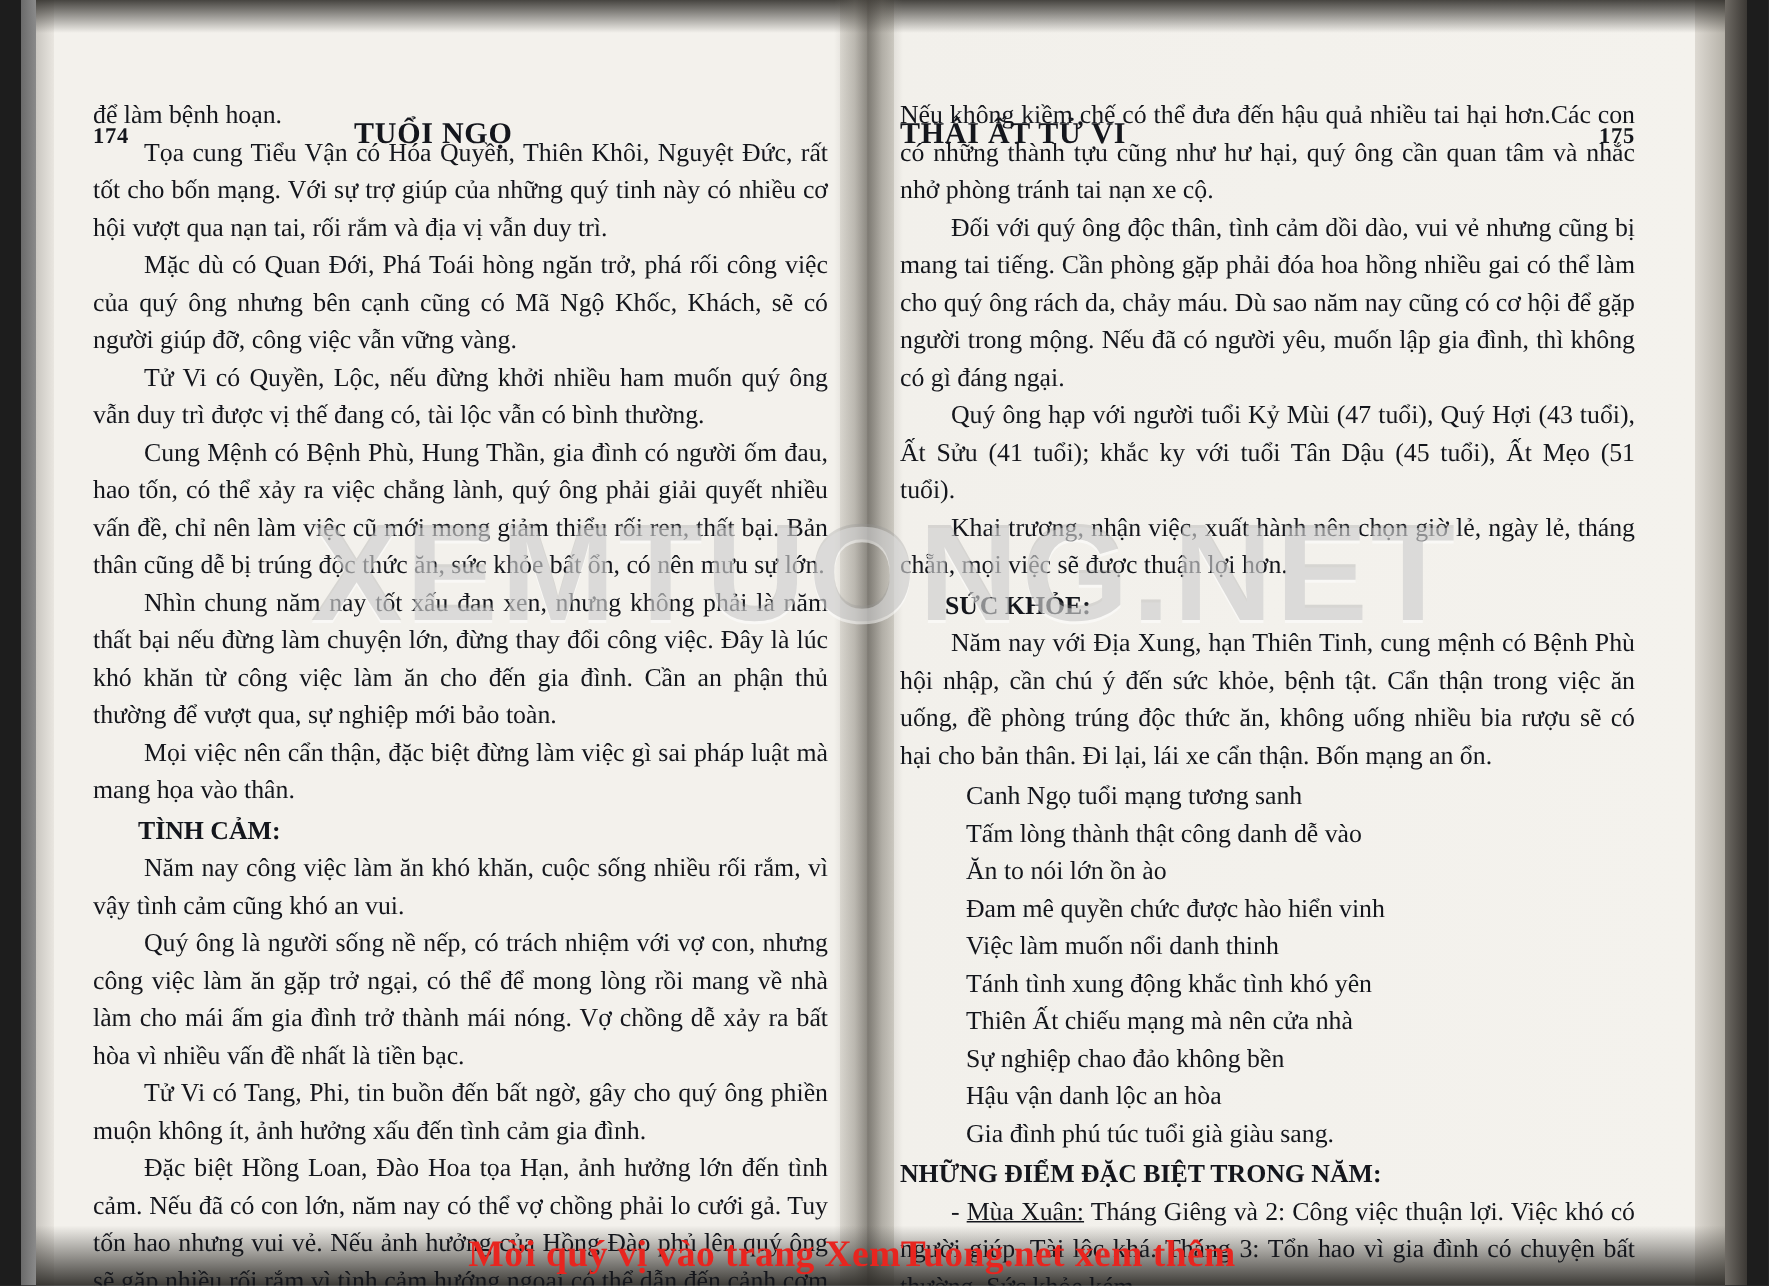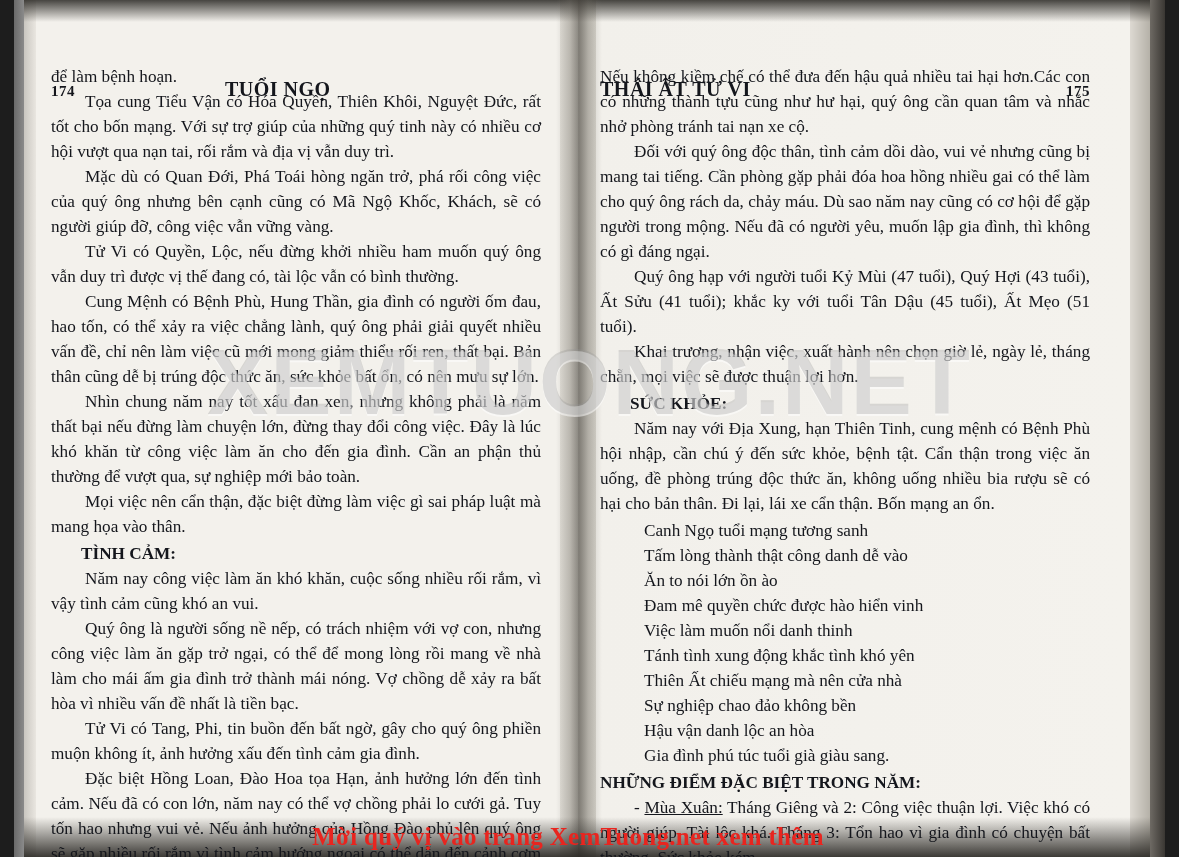--- a/index.html
+++ b/index.html
@@ -53,21 +53,21 @@
       rgba(120,116,108,0.30) 70%,
       rgba(255,255,255,0) 100%);
     pointer-events: none;
   }
   .page {
     position: absolute;
     top: 30px;
     height: 790px;
     color: #14161c;
   }
-  .page.left  { left: 51px;  width: 490px; }
+  .page.left  { left: 62px;  width: 490px; }
   .page.right { left: 600px; width: 490px; }
 
   .pg-header {
     display: flex;
     align-items: baseline;
     font-size: 15px;
     font-weight: bold;
     letter-spacing: 0.5px;
     margin-bottom: 14px;
     height: 20px;

